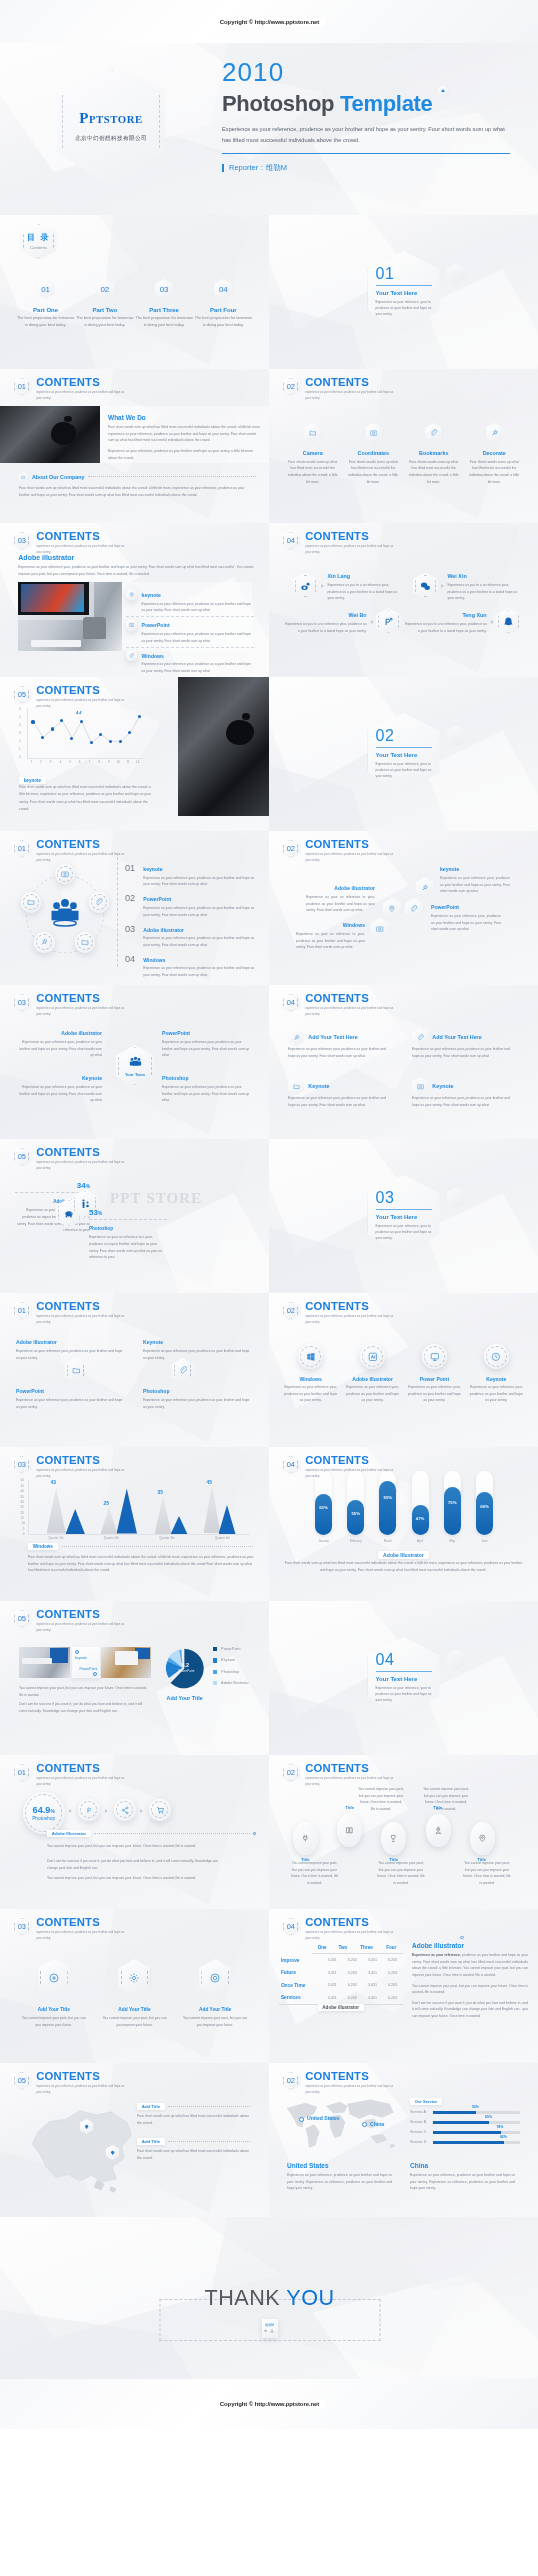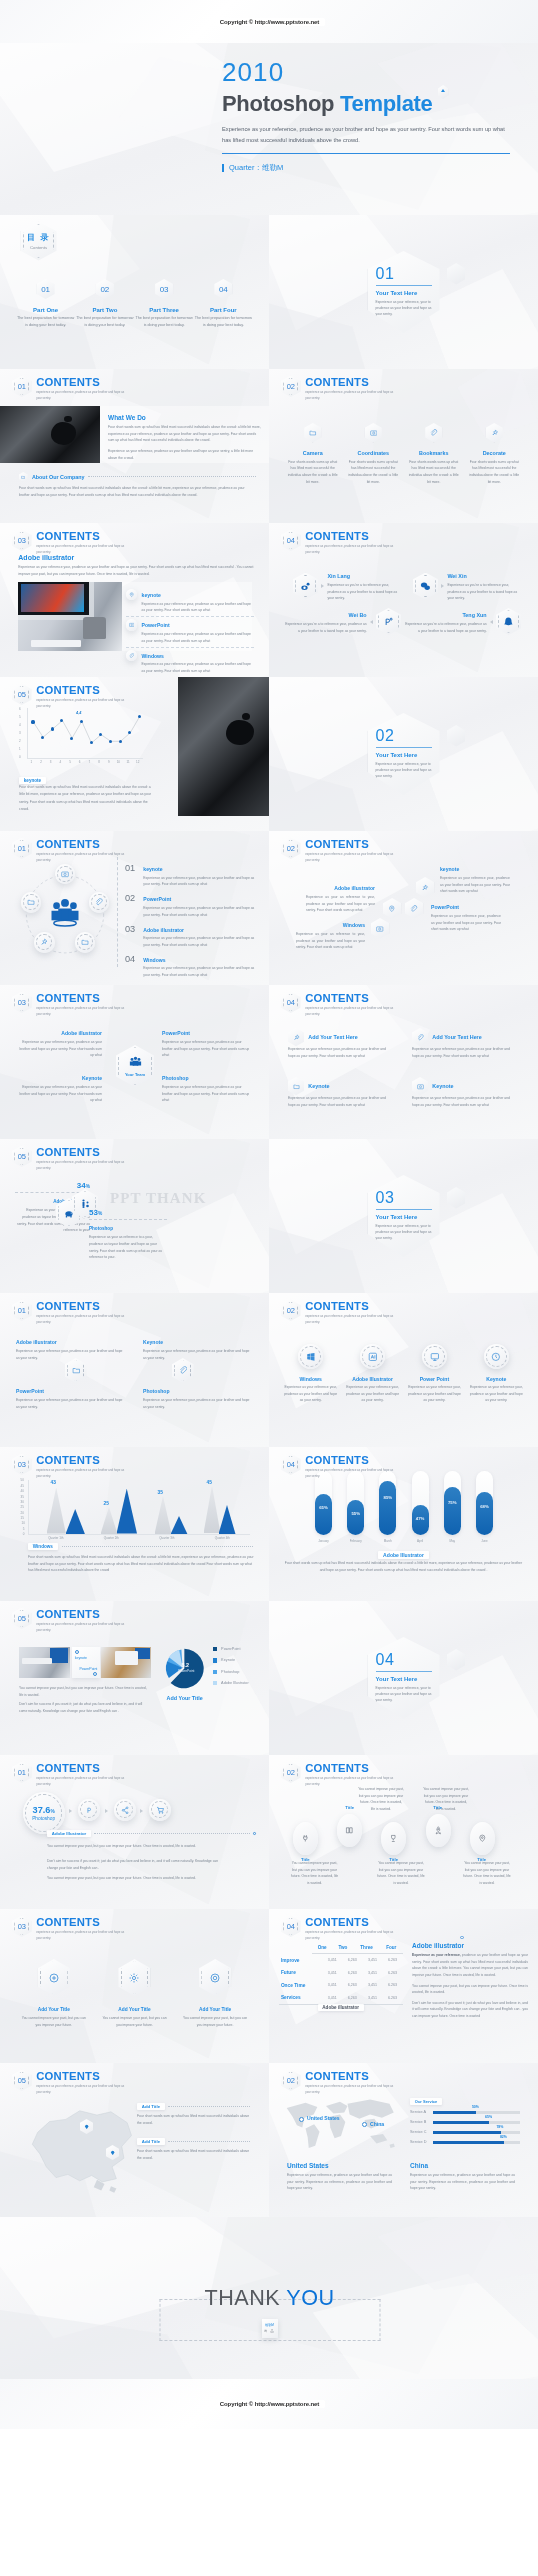--- a/index.html
+++ b/index.html
@@ -192,30 +192,36 @@
 </div>
 
 <div class="title-slide">
   <div class="bg"></div>
     <div class="shard s1"></div>
     <div class="shard s2"></div>
   <div class="shard s3"></div>
     <div class="shard s5"></div>
     <div class="shard s6"></div>
 
+  <div class="logo-hex">
+    <div class="logo-word">
+      <span class="big">P</span><span>PTSTORE</span>
+    </div>
+    <div class="logo-cn">北京中幻创想科技有限公司</div>
+  </div>
 
   <div class="ts-year">2010</div>
   <div class="ts-main">
     <span class="b1">Photoshop </span><span class="b2">Template</span>
   </div>
   <div class="ts-sub">Experience as your reference, prudence as your brother and hope as your sentry. Four short words sum up what has lifted most successful individuals above the crowd.</div>
   <div class="ts-rule"></div>
   <div class="ts-rep">
     <i></i>
-      <span>Quarter：</span>
+      <span>Reporter：</span>
       <span>维勒M</span>
   </div>
   <div class="ts-dot"></div>
 </div>
 
 <div class="row">
   <div class="slide">
     <div class="bg"></div>
       <div class="shard s1"></div>
       <div class="shard s2"></div>
@@ -825,21 +831,21 @@
           <circle cx="9" cy="18" r="2.2"></circle>
         </svg>
       </span>
     <div style="position:absolute;left:89px;top:69px;width:78px;">
       <div style="font-size:8px;color:#1f8ae0;font-weight:bold;">
         <span>53</span><span style="font-size:4.8px;">%</span></div>
       <div style="border-bottom:0.5px dashed #c6ced8;margin:1.6px 0 2.7px;"></div>
       <b class="h3blue" style="font-size:4.6px;">Photoshop</b>
       <p class="body" style="margin-top:2.2px;">Experience as your as reference to a your, prudence as toyour brother and hope as your sentry. Four short words sum up what as your as reference to your.</p>
     </div>
-    <div style="position:absolute;left:110px;top:51px;font-size:15px;font-weight:bold;color:rgba(120,130,145,.20);font-family:'Liberation Serif',serif;letter-spacing:1.1px;">PPT THANK</div>
+    <div style="position:absolute;left:110px;top:51px;font-size:15px;font-weight:bold;color:rgba(120,130,145,.20);font-family:'Liberation Serif',serif;letter-spacing:1.1px;">PPT STORE</div>
   </div>
 
   <div class="slide">
     <div class="bg"></div>
       <div class="shard s1"></div>
       <div class="shard s3"></div>
       <div class="shard s4"></div>
     <div class="dv-a"></div>
     <div class="divhex">
       <div class="num">03</div>
@@ -1155,21 +1161,21 @@
       <div class="hexnum">
           <span>01</span>
         </div>
       <div class="hdr-txt">
           <h2>CONTENTS</h2>
           <p>experience as your reference, prudence as your brother and hope as your sentry.</p>
         </div>
     </div>
     <div class="iconcircle dash" style="position:absolute;left:22.6px;top:37px;width:42px;height:42px;flex-direction:column;">
       <span style="position:relative;font-size:9.2px;color:#1f8ae0;font-weight:bold;">
-        <span>37.6</span><span style="font-size:4.8px;">%</span></span>
+        <span>64.9</span><span style="font-size:4.8px;">%</span></span>
       <span style="position:relative;font-size:4.8px;color:#1f8ae0;margin-top:1.1px;">Photoshop</span>
     </div>
     <span style="position:absolute;left:69px;top:54px;border-left:3.8px solid #c4cbd3;border-top:2.7px solid transparent;border-bottom:2.7px solid transparent;"></span>
     <span class="iconcircle dash" style="position:absolute;left:78px;top:44px;width:21.6px;height:21.6px;">
       <svg width="8.6" height="8.6" viewBox="0 0 24 24" fill="none" stroke="#3a8ed8" stroke-width="1.8">
           <path d="M8 19V6h4a3.5 3.5 0 0 1 0 7H8"></path>
         </svg>
       </span>
     <span style="position:absolute;left:105px;top:54px;border-left:3.8px solid #c4cbd3;border-top:2.7px solid transparent;border-bottom:2.7px solid transparent;"></span>
     <span class="iconcircle dash" style="position:absolute;left:114px;top:44px;width:21.6px;height:21.6px;">

